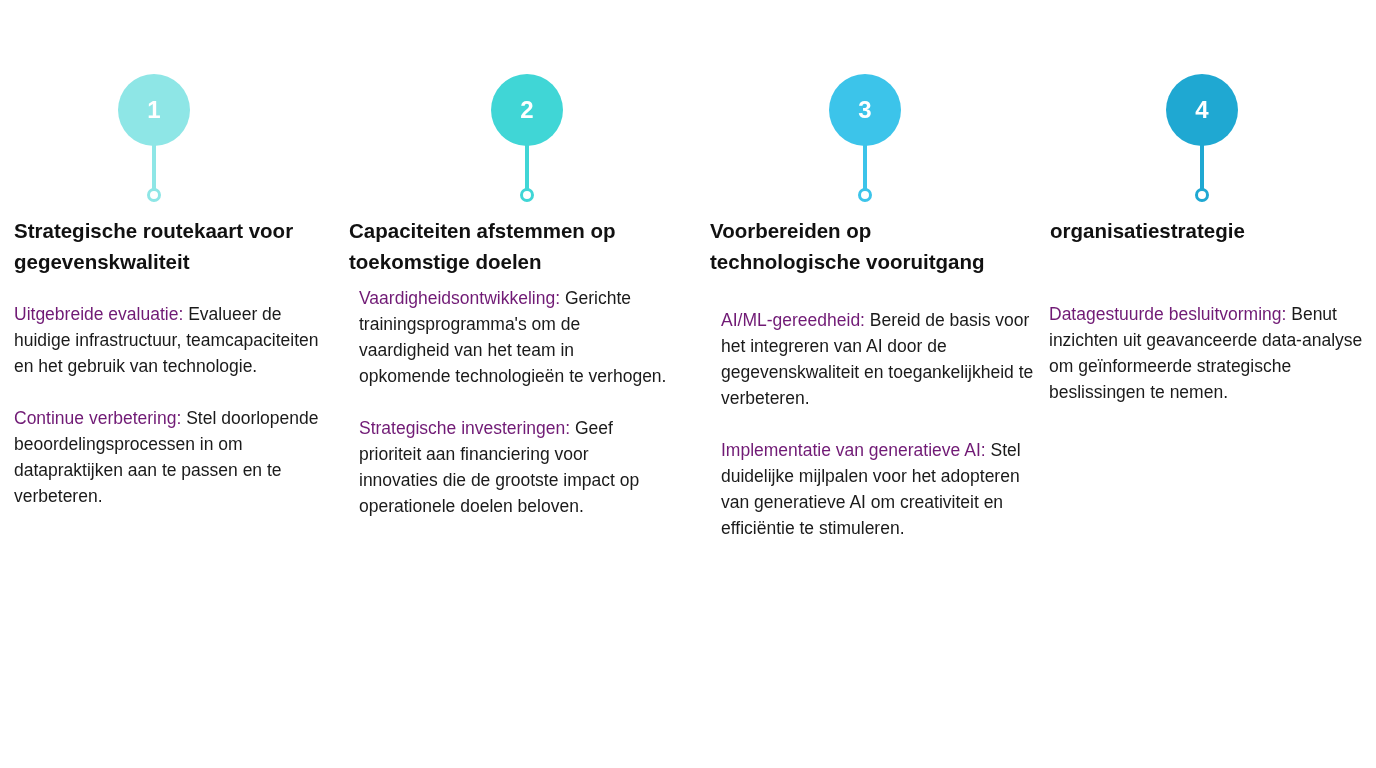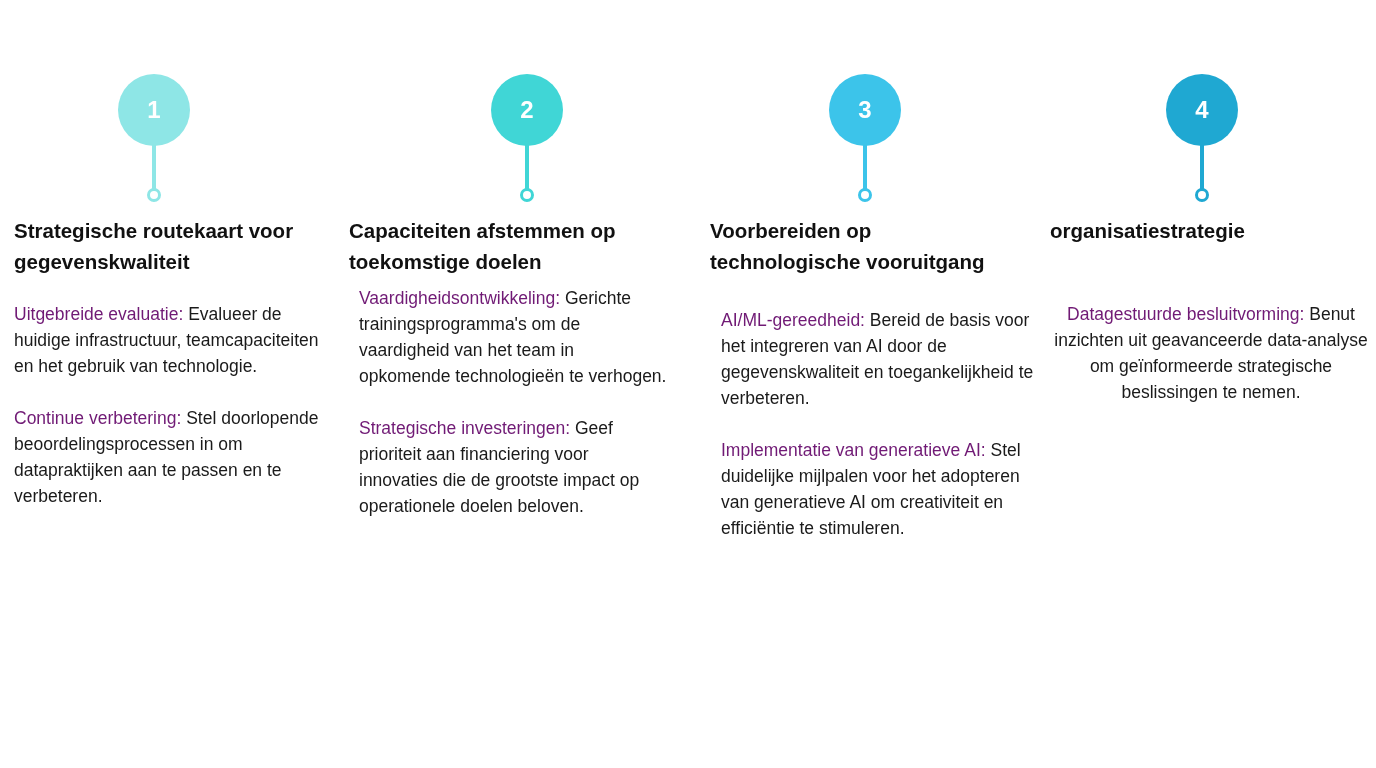--- a/index.html
+++ b/index.html
@@ -137,18 +137,18 @@
 
   <div class="step" style="left:1035px; width:341px;">
     <div class="marker" style="left:131px;">
       <div class="circle" style="background: rgb(31, 168, 210);">4</div>
       <div class="stem" style="background: rgb(31, 168, 210);"></div>
       <div class="dot" style="border-color: rgb(31, 168, 210);"></div>
     </div>
     <div class="title" style="left:15px; width:310px;">
       <div>organisatiestrategie</div>
     </div>
-    <div class="body" style="left:14px; top:301px; width:324px;text-align:center;">
+    <div class="body" style="left:14px; top:301px; width:324px;">
       <p class="para"><b>Datagestuurde besluitvorming:</b><span> Benut inzichten uit geavanceerde data-analyse om geïnformeerde strategische beslissingen te nemen.</span></p>
     </div>
   </div>
 
 </div>
 
 </body></html>

